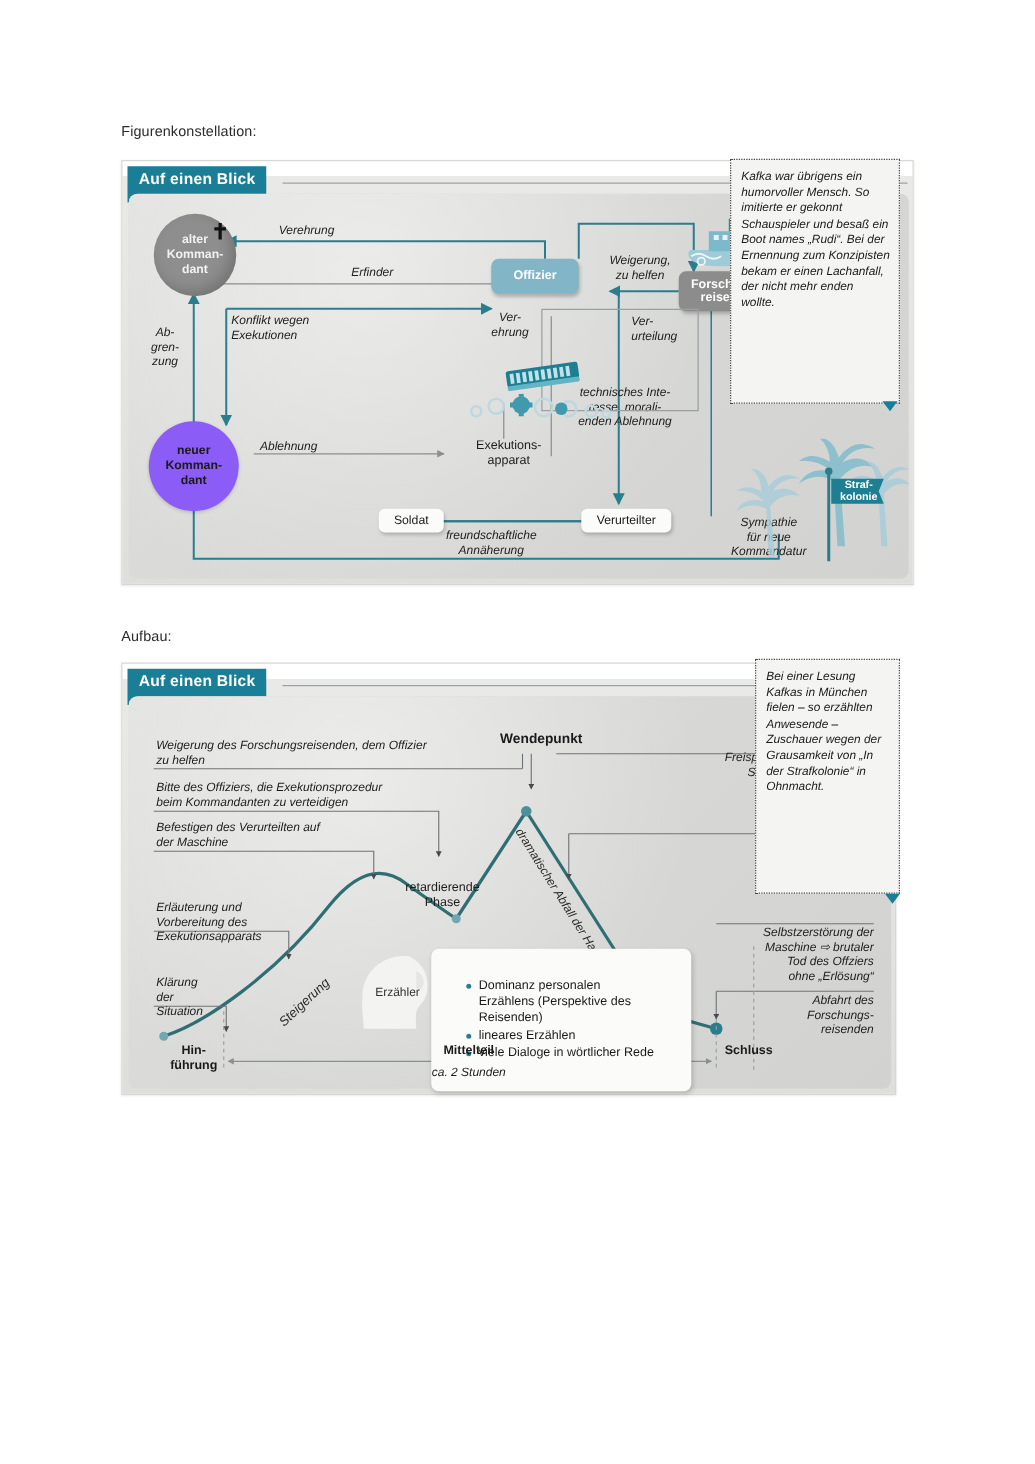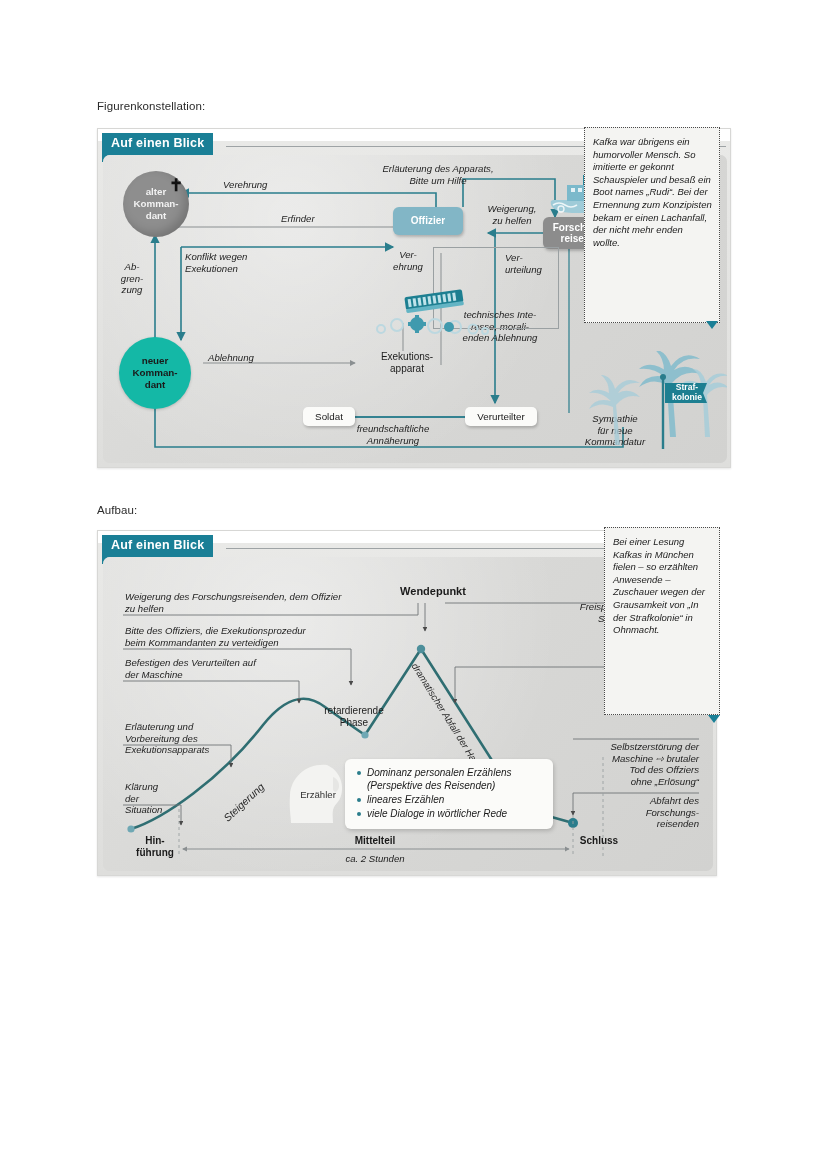--- a/index.html
+++ b/index.html
@@ -77,21 +77,21 @@
 
   
   .circ {
     position:absolute; border-radius:50%;
     display:flex; align-items:center; justify-content:center;
     text-align:center; font-weight:bold; font-size:9.8px; line-height:11.8px;
     white-space:pre-line;
     font-family:"Liberation Sans", sans-serif;
   }
   .circ.dark { background:#8e8e8e; color:#f2f2f2; box-shadow: inset -4px -4px 10px rgba(0,0,0,.18); }
-  .circ.light { background:#14b8a6; color:#1a1a1a; box-shadow: 0 1px 3px rgba(0,0,0,.18); }
+  .circ.light { background:#8b5cf6; color:#1a1a1a; box-shadow: 0 1px 3px rgba(0,0,0,.18); }
 
   .rbox {
     position:absolute; border-radius:6px;
     display:flex; align-items:center; justify-content:center;
     text-align:center; font-weight:bold; font-size:10px; line-height:11.5px;
     white-space:pre-line;
     font-family:"Liberation Sans", sans-serif;
     box-shadow: 1px 2px 3px rgba(0,0,0,.22);
   }
   .rbox.teal { background:#82b6c6; color:#ffffff; }
@@ -133,21 +133,21 @@
     position:absolute;
     background:#fbfbf9;
     border-radius:6px;
     box-shadow: 1px 2px 4px rgba(0,0,0,.18);
     padding:7px 10px 8px 10px;
     font-size:10px;
     line-height:13px;
     color:#1a1a1a;
     font-family:"Liberation Sans", sans-serif;
   }
-  .bullets ul { margin:0; padding:0 0 0 12px; list-style:none;font-style:italic; }
+  .bullets ul { margin:16px; padding:0 0 0 12px; list-style:none; }
   .bullets li { position:relative; margin:0 0 1px 0; }
   .bullets li::before {
     content:""; position:absolute; left:-10px; top:5px;
     width:4px;height:4px;border-radius:50%;background:#2a7d8c;
   }
 
   .axlabel {
     position:absolute; font-size:10px; font-weight:bold; text-align:center;
     line-height:12px; white-space:pre-line; color:#1a1a1a;
     font-family:"Liberation Sans", sans-serif;
@@ -258,22 +258,20 @@
       <div class="lbl" style="left:120px; top:24px;">Verehrung</div>
       <div class="lbl" style="left:178px; top:58px;">Erfinder</div>
       <div class="lbl" style="left:82px; top:96px;">Konflikt wegen
 Exekutionen</div>
       <div class="lbl c" style="left:12px; top:106px; width:34px;">Ab-
 gren-
 zung</div>
       <div class="lbl" style="left:105px; top:197px;">Ablehnung</div>
       <div class="lbl c" style="left:285px; top:94px; width:40px;">Ver-
 ehrung</div>
-      <div class="lbl c" style="left:240px; top:8px; width:190px;">Erläuterung des Apparats,
-Bitte um Hilfe</div>
       <div class="lbl c" style="left:372px; top:48px; width:74px;">Weigerung,
 zu helfen</div>
       <div class="lbl" style="left:402px; top:97px;">Ver-
 urteilung</div>
       <div class="lbl c" style="left:336px; top:154px; width:122px;">technisches Inte-
 resse, morali-
 enden Ablehnung</div>
       <div class="lbl c" style="left:210px; top:268px; width:160px;">freundschaftliche
 Annäherung</div>
       <div class="lbl c" style="left:454px; top:258px; width:116px;">Sympathie

